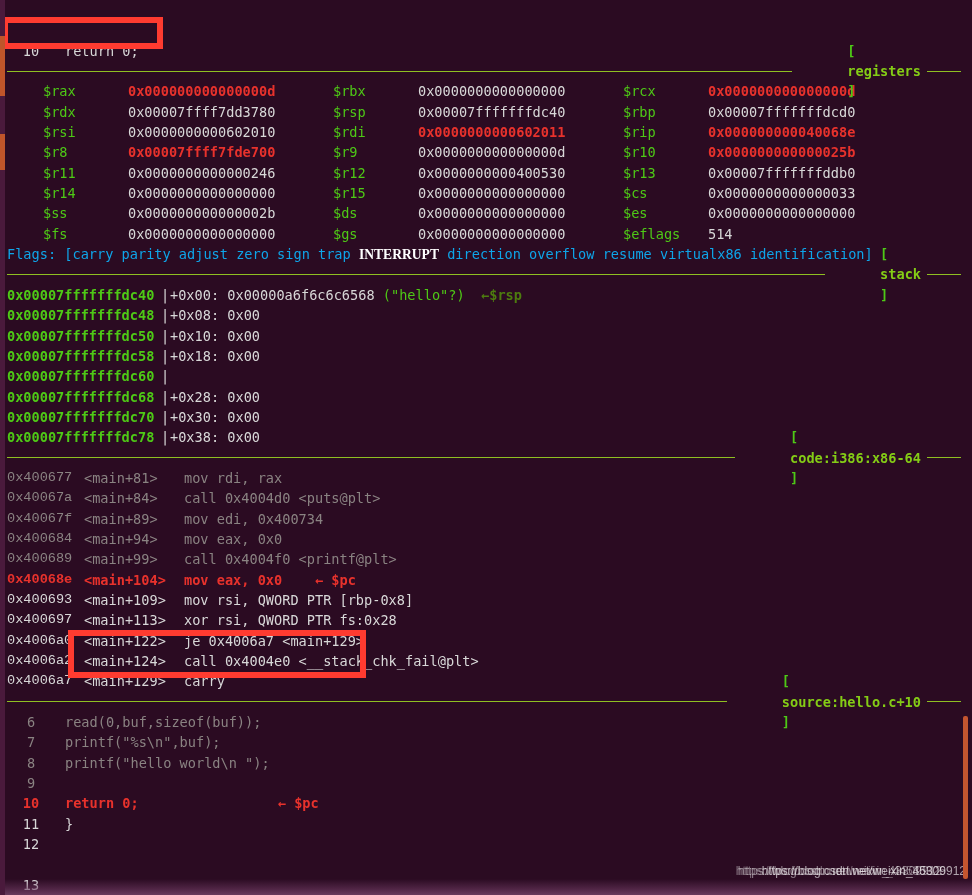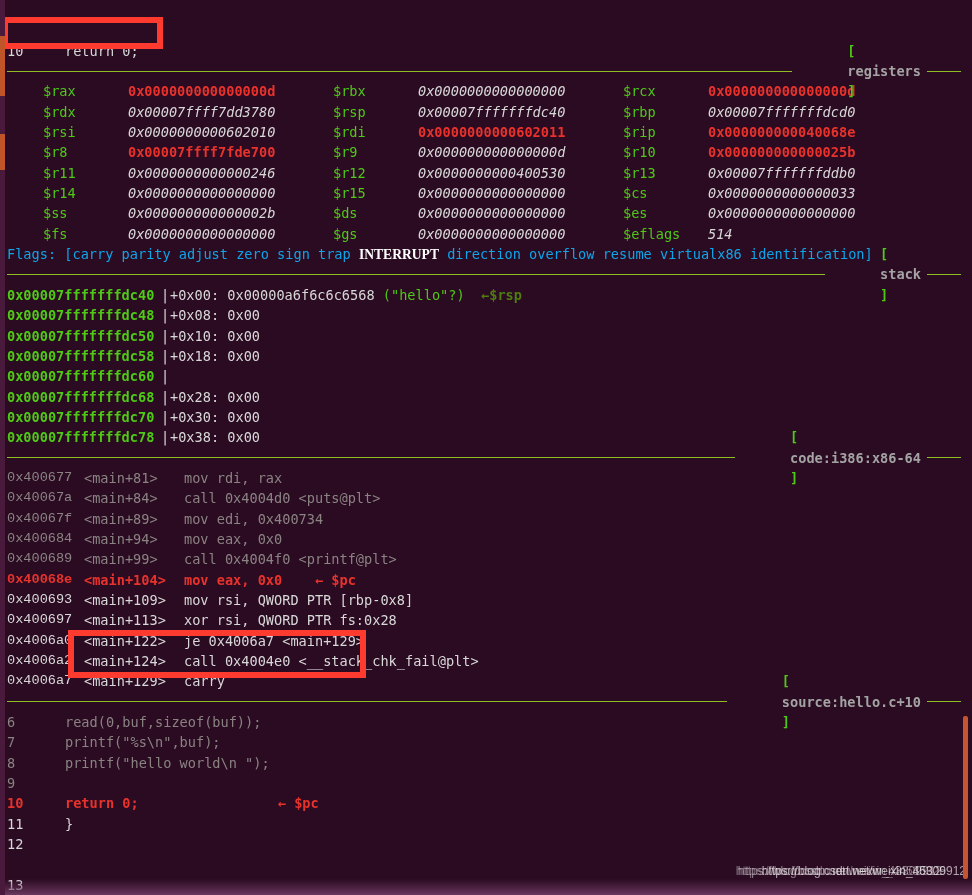--- a/index.html
+++ b/index.html
@@ -62,47 +62,47 @@
   .sep {
     position: relative; height: 20.35px; white-space: pre;
     display: flex; align-items: center;
   }
   .sep .line {
     flex: 0 0 auto; height: 0; border-top: 1.5px solid #8fbf22;
   }
   .sep .line.grow { flex: 1 1 auto; }
   .sep .title { flex: 0 0 auto; padding: 0 6px; }
   .sep .brk { color: #4ec916; font-weight: bold; }
-  .sep .nm  { color: #a3a3a3; font-weight: bold; margin-top: 14px; }
+  .sep .nm  { color: #84cc16; font-weight: bold; margin-top: 14px; }
 
   
   .regrow { display: flex; height: 20.35px; white-space: pre; margin-left: 36px; }
   .regname { width: 85px; flex: 0 0 85px; color: #4ec916; }
   .regval  { width: 205px; flex: 0 0 205px; }
-  .regval.w { color: #d8d8d8; font-style: italic; }
+  .regval.w { color: #d8d8d8; }
   .regval.r { color: #e8322c; font-weight: bold; }
 
   
   .stkrow { display: flex; height: 20.35px; white-space: pre; align-items: baseline; }
   .stkaddr { width: 154px; flex: 0 0 154px; color: #4ec916; font-weight: bold; }
   .stkbar  { width: 9px; flex: 0 0 9px; color: #d8d8d8; }
   .stkrest { flex: 1 1 auto; color: #d8d8d8; }
 
   
   .coderow { display: flex; height: 20.35px; white-space: pre; }
   .codeaddr { width: 77px; flex: 0 0 77px; font-family: Liberation Mono, monospace; }
   .codesym  { width: 100px; flex: 0 0 100px; }
   .codeins  { flex: 1 1 auto; }
   .coderow.cur .codeaddr, .coderow.cur .codesym, .coderow.cur .codeins { color: #e8322c; font-weight: bold; }
   .coderow.past .codeaddr, .coderow.past .codesym, .coderow.past .codeins { color: #8a8382; }
   .coderow.fut .codeaddr, .coderow.fut .codesym, .coderow.fut .codeins { color: #d8d8d8; }
 
   
   .srcrow { display: flex; height: 20.35px; white-space: pre; }
-  .srcnum { width: 48px; flex: 0 0 48px; text-align: left; padding-right: 0; }
+  .srcnum { width: 48px; flex: 0 0 48px; text-align: center; padding-right: 0; }
   .srctxt { flex: 1 1 auto; padding-left: 10px; }
   .srcrow.past .srcnum, .srcrow.past .srctxt { color: #8a8382; }
   .srcrow.cur  .srcnum, .srcrow.cur  .srctxt { color: #e8322c; font-weight: bold; }
   .srcrow.fut  .srcnum, .srcrow.fut  .srctxt { color: #d8d8d8; }
 
   
   .annot {
     position: absolute; border: 6px solid #ff3b30;
     z-index: 25; pointer-events: none;
   }

